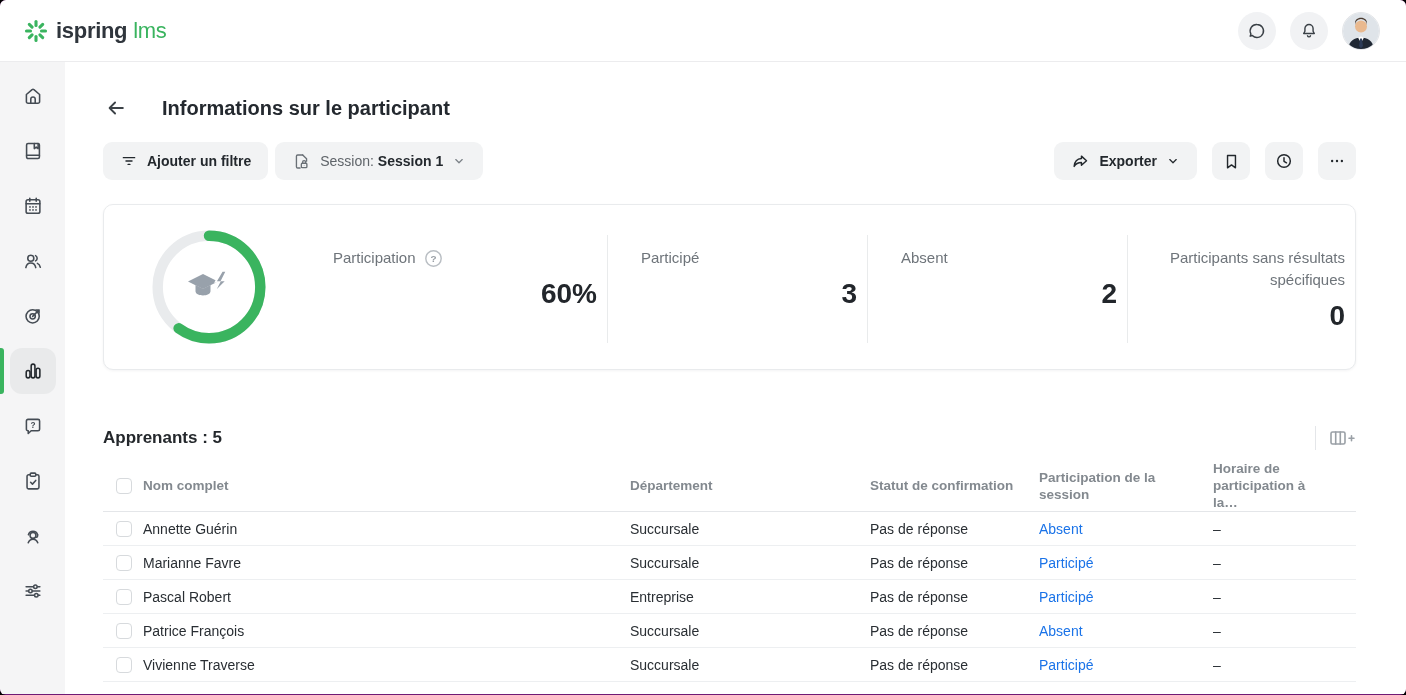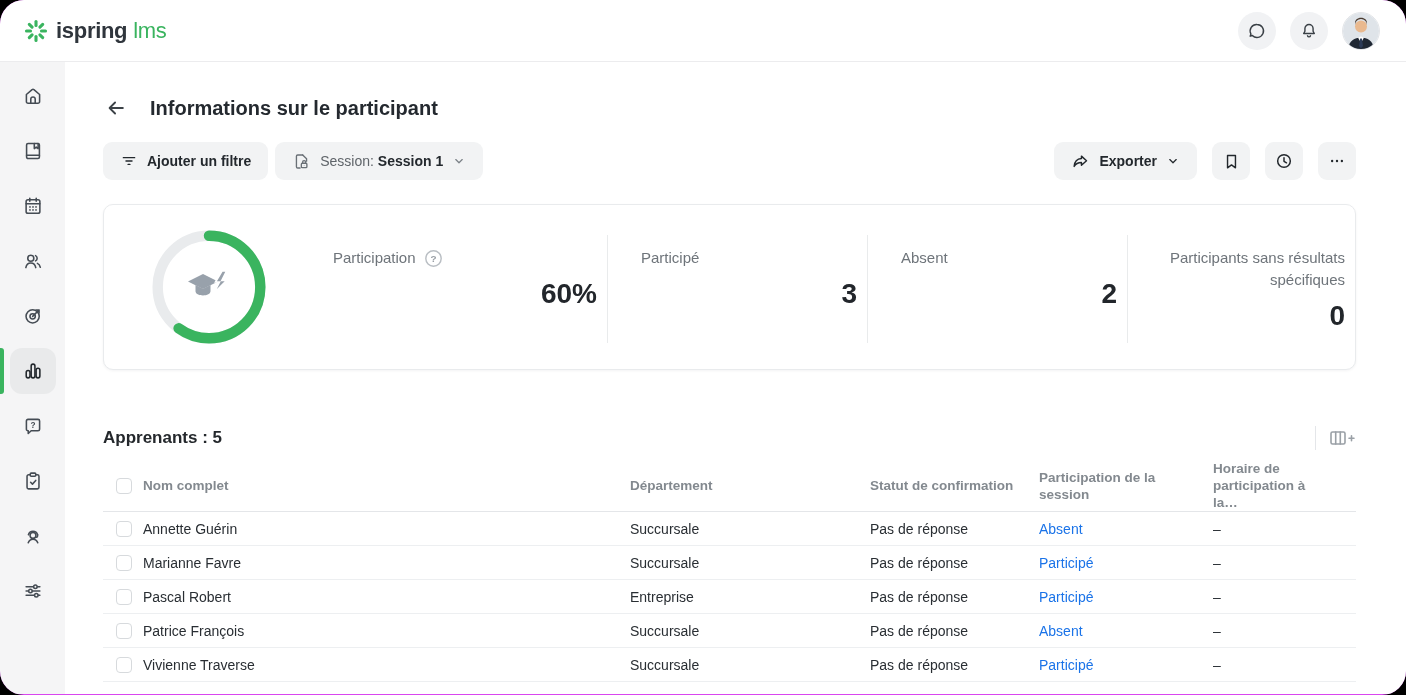--- a/index.html
+++ b/index.html
@@ -1,39 +1,39 @@
 <!DOCTYPE html>
 <html><head>
 <meta charset="utf-8">
 <style>
   * { box-sizing: border-box; margin: 0; padding: 0; }
   html,body { background:#000; }
   body { font-family:"Liberation Sans","DejaVu Sans",sans-serif; }
-  .screen { width:1406px; height:695px; background:#d946ef; border-radius:24px; overflow:hidden; position:relative; }
+  .screen { width:1406px; height:695px; background:#701a75; border-radius:6px; overflow:hidden; position:relative; }
 
   
   .topbar { height:62px; background:#fff; border-bottom:1px solid #ececee; display:flex; align-items:center; padding:0 26px 0 24px; }
   .logo { display:flex; align-items:center; gap:8px; cursor:pointer; }
   .logo-word { font-size:22px; font-weight:700; color:#2f353c; letter-spacing:-.3px; }
   .logo-word.sec { font-weight:400; color:#3ab45f; margin-left:-2px; }
   .topbar-right { margin-left:auto; display:flex; align-items:center; gap:14px; }
   .circ-btn { width:38px; height:38px; border-radius:50%; background:#f1f2f4; border:none; display:flex; align-items:center; justify-content:center; color:#3a4046; cursor:pointer; }
   .avatar { width:38px; height:38px; border-radius:50%; overflow:hidden; border:1px solid #e3e5e8; cursor:pointer; }
 
   
   .shell { display:flex; height:632px; }
   .sidebar { width:65px; background:#f5f5f6; padding-top:11px; display:flex; flex-direction:column; align-items:center; gap:9px; position:relative; }
   .side-item { width:46px; height:46px; border-radius:12px; display:flex; align-items:center; justify-content:center; color:#454c54; background:transparent; border:none; cursor:pointer; position:relative; }
   .side-item.active { background:#e9eaeb; color:#23282d; }
   .active-bar { position:absolute; left:-9.5px; top:0; width:4px; height:46px; border-radius:0 3px 3px 0; background:#3ab45f; }
   .side-item.active .active-bar { left:-9.5px; }
 
   
   .content { flex:1; background:#fff; padding:31px 50px 0 38px; }
-  .page-head { display:flex; align-items:center; gap:21px; }
+  .page-head { display:flex; align-items:center; gap:33px; }
   .back-btn { background:none; border:none; color:#3c4247; cursor:pointer; width:26px; height:26px; display:flex; align-items:center; justify-content:center; }
   .page-title { font-size:20px; line-height:30px; font-weight:700; color:#24292f; }
 
   .toolbar { margin-top:19px; display:flex; align-items:center; }
   .btn { height:38px; border-radius:9px; background:#f2f3f4; border:none; display:inline-flex; align-items:center; gap:9px; padding:0 17px; font-family:inherit; font-size:14px; color:#23282d; cursor:pointer; white-space:nowrap; }
   .btn .bold { font-weight:700; }
   .btn .muted { color:#5f6469; }
   .left-btns { display:flex; gap:7px; }
   .right-btns { margin-left:auto; display:flex; gap:15px; }
   .icon-btn { width:38px; padding:0; justify-content:center; }

